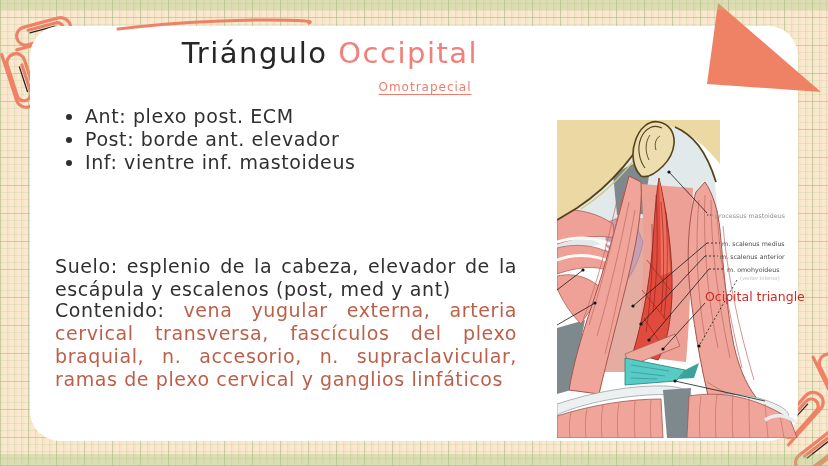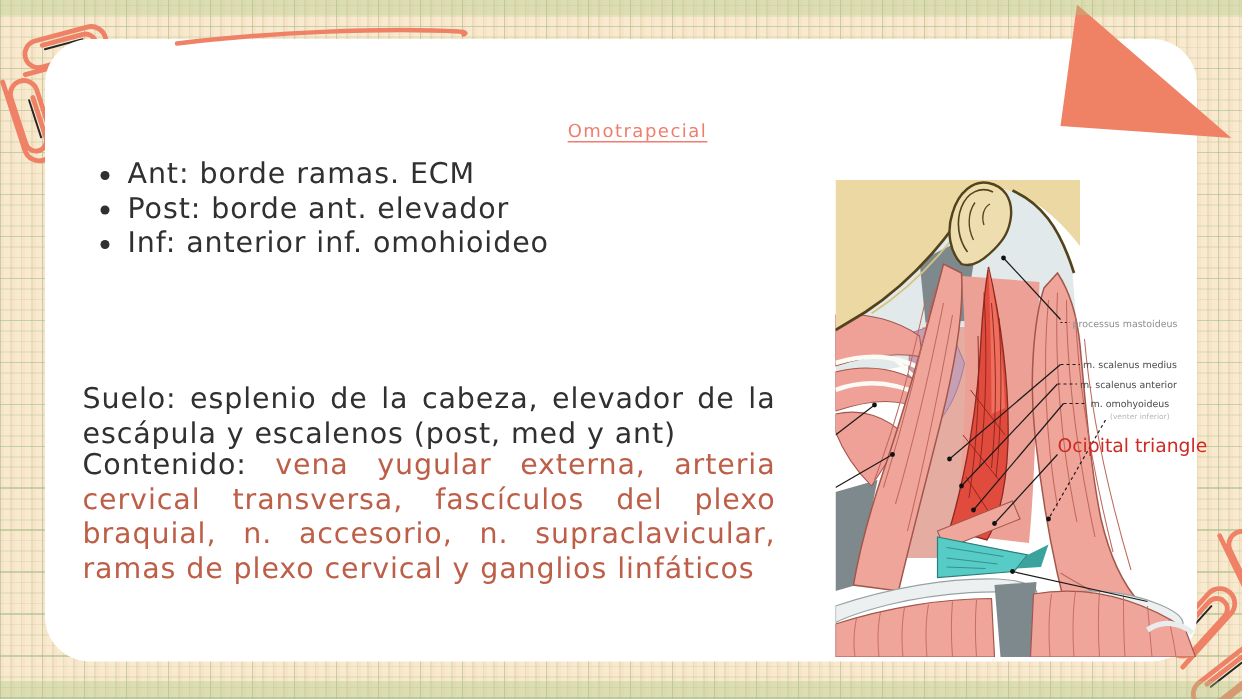--- a/index.html
+++ b/index.html
@@ -57,27 +57,31 @@
   <div class="card"></div>
 
   <svg class="topline" width="200" height="20" viewBox="0 0 200 20">
     <path d="M2,15 C60,8 140,4 190,7 C193,7 196,8 193,9" fill="none" stroke="#ee8166" stroke-width="3" stroke-linecap="round"></path>
   </svg>
 
   <svg class="deco" style="left:0;top:0;" width="828" height="466" viewBox="0 0 828 466">
     <polygon points="718,3 707,84 821,92" fill="#ef8165"></polygon>
   </svg>
 
+  <div class="title">
+    <span>Triángulo</span>
+    <span class="accent">Occipital</span>
+  </div>
   <div class="subtitle">Omotrapecial</div>
 
   <div class="block limits">
     <ul>
-      <li>Ant: borde ramas. ECM</li>
+      <li>Ant: plexo post. ECM</li>
       <li>Post: borde ant. elevador</li>
-      <li>Inf: anterior inf. omohioideo</li>
+      <li>Inf: vientre inf. mastoideus</li>
     </ul>
   </div>
 
   <div class="block floor">Suelo: esplenio de la cabeza, elevador de la escápula y escalenos (post, med y ant)</div>
 
   <div class="block contents">
     <span>Contenido:</span>
     <span class="terra">vena yugular externa, arteria cervical transversa, fascículos del plexo braquial, n. accesorio, n. supraclavicular, ramas de plexo cervical y ganglios linfáticos</span>
   </div>
 

